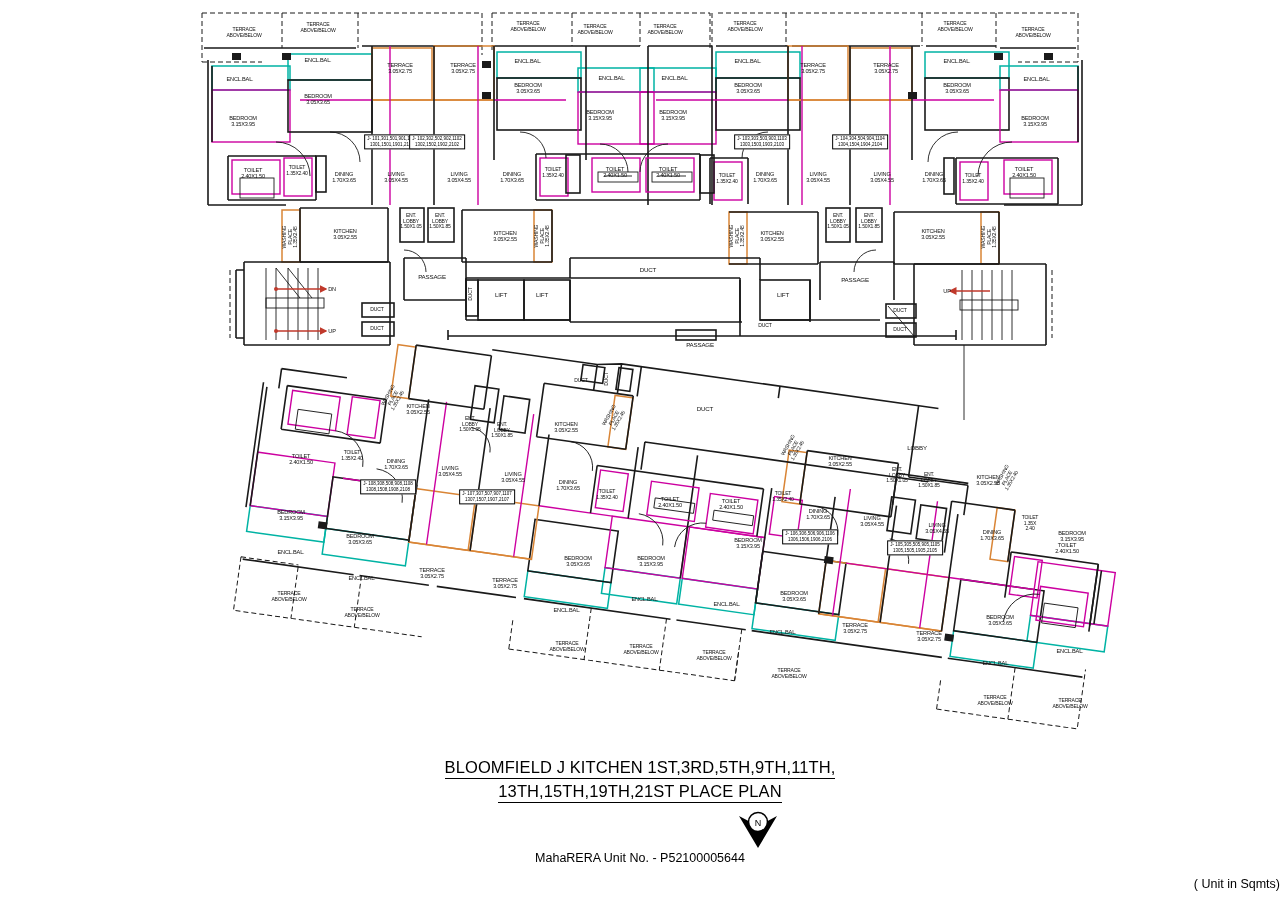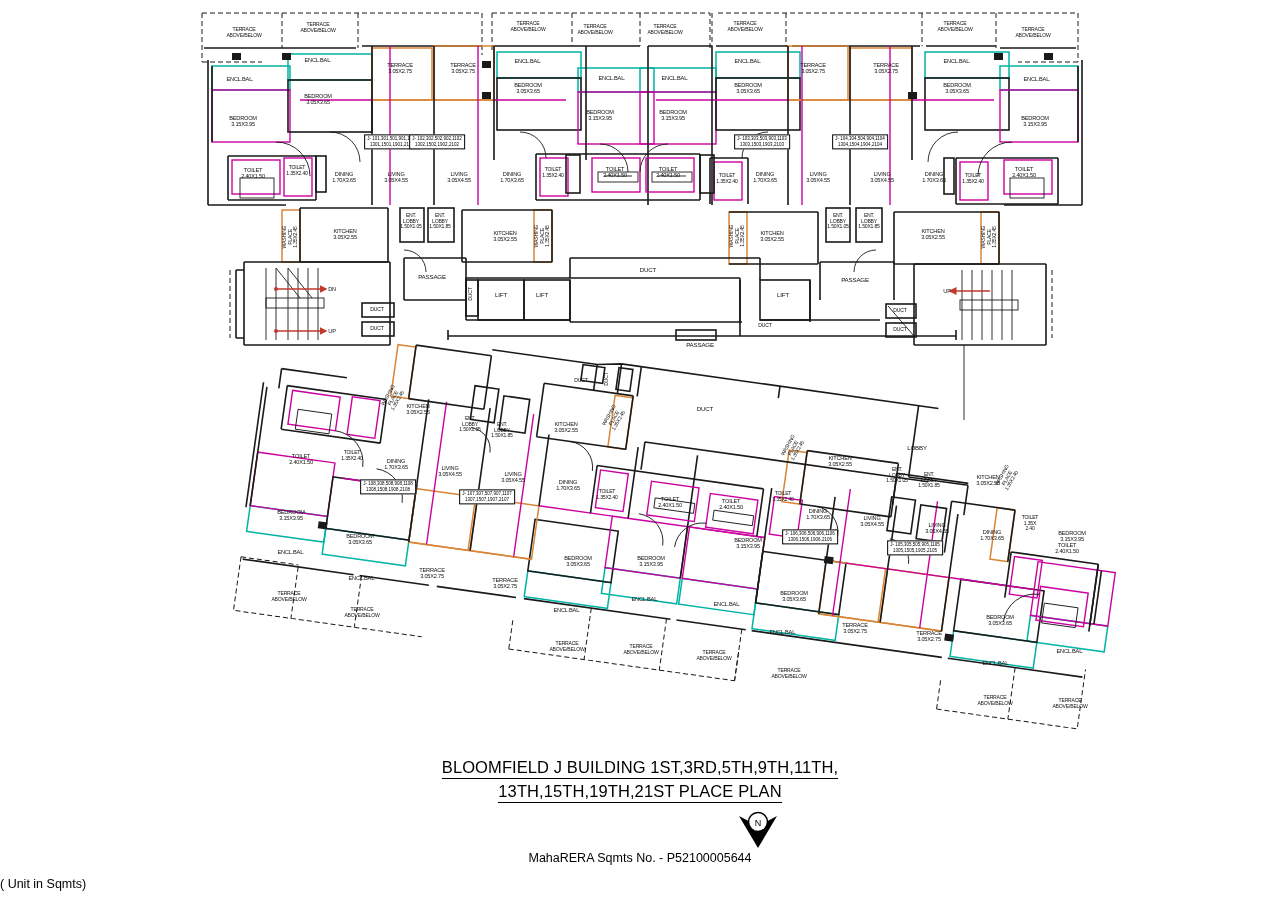--- a/index.html
+++ b/index.html
@@ -572,30 +572,30 @@
       <div class="unitbox" style="left: 437px; top: 142px; transform: translate(-50%, -50%);"><div>J- 102,302,502,902,1102</div><div>1302,1502,1902,2102</div></div>
       <div class="unitbox" style="left: 762px; top: 142px; transform: translate(-50%, -50%);"><div>J- 103,303,503,903,1103</div><div>1303,1503,1903,2103</div></div>
       <div class="unitbox" style="left: 860px; top: 142px; transform: translate(-50%, -50%);"><div>J- 104,304,504,904,1104</div><div>1304,1504,1904,2104</div></div>
       <div class="unitbox" style="left: 388px; top: 487px; transform: translate(-50%, -50%);"><div>J- 108,308,508,908,1108</div><div>1308,1508,1908,2108</div></div>
       <div class="unitbox" style="left: 487px; top: 497px; transform: translate(-50%, -50%);"><div>J- 107,307,507,907,1107</div><div>1307,1507,1907,2107</div></div>
       <div class="unitbox" style="left: 810px; top: 537px; transform: translate(-50%, -50%);"><div>J- 106,306,506,906,1106</div><div>1306,1506,1906,2106</div></div>
       <div class="unitbox" style="left: 915px; top: 548px; transform: translate(-50%, -50%);"><div>J- 105,305,505,905,1105</div><div>1305,1505,1905,2105</div></div>
     </div>
 
   <div class="title-wrap">
-    <div><span class="t-line">BLOOMFIELD J BUILDING 1ST,3RD,5TH,9TH,11TH,</span></div>
+    <div><span class="t-line">BLOOMFIELD J KITCHEN 1ST,3RD,5TH,9TH,11TH,</span></div>
     <div><span class="t-line">13TH,15TH,19TH,21ST PLACE PLAN</span></div>
   </div>
 
   <svg class="north" viewBox="0 0 46 40">
     <path d="M4,6 L23,38 L42,6 L23,16 Z" fill="#000"></path>
     <circle cx="23" cy="12" r="9.5" fill="#fff" stroke="#000" stroke-width="1.6"></circle>
     <text x="23" y="16" font-size="9" text-anchor="middle" font-family="Liberation Sans, sans-serif" fill="#000">N</text>
   </svg>
 
   <div style="position:absolute;left:0;top:848px;width:1280px;text-align:center;">
-    <span class="rera">MahaRERA Sqmts No. - P52100005644</span>
+    <span class="rera">MahaRERA Unit No. - P52100005644</span>
   </div>
-  <div style="position:absolute;left:0;top:874px;width:1280px;text-align:left;">
+  <div style="position:absolute;left:0;top:874px;width:1280px;text-align:right;">
     <span class="unitsq">( Unit in Sqmts)</span>
   </div>
 
 </div>
 
 </body></html>

